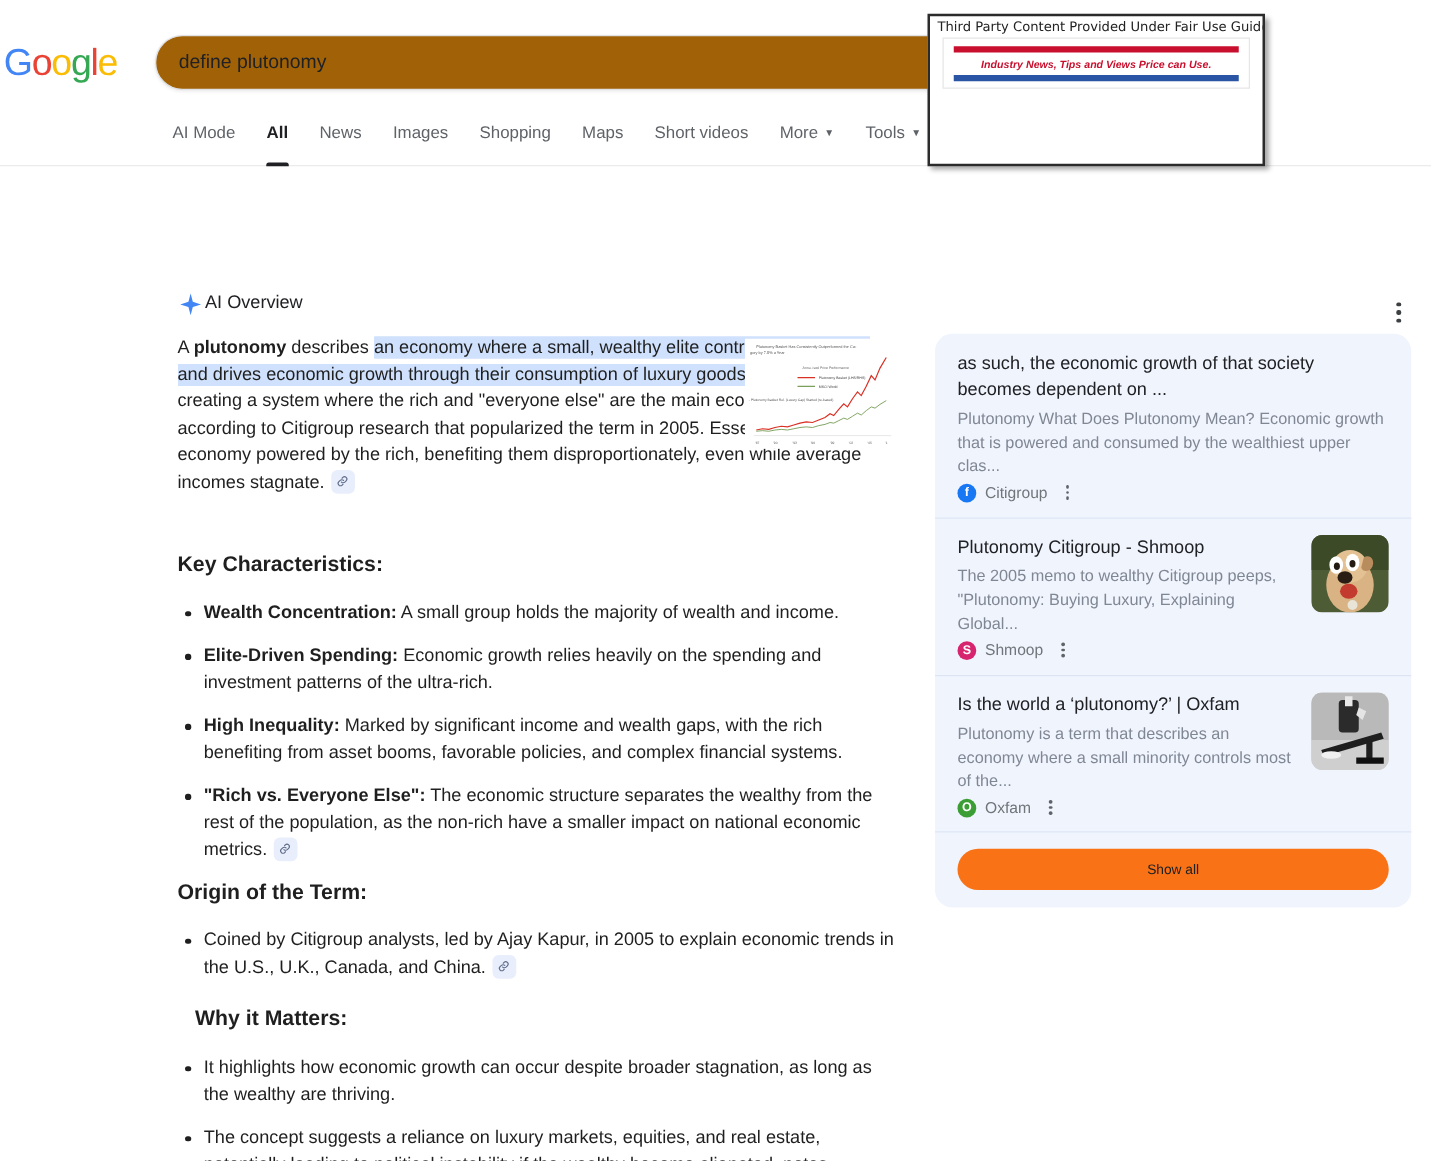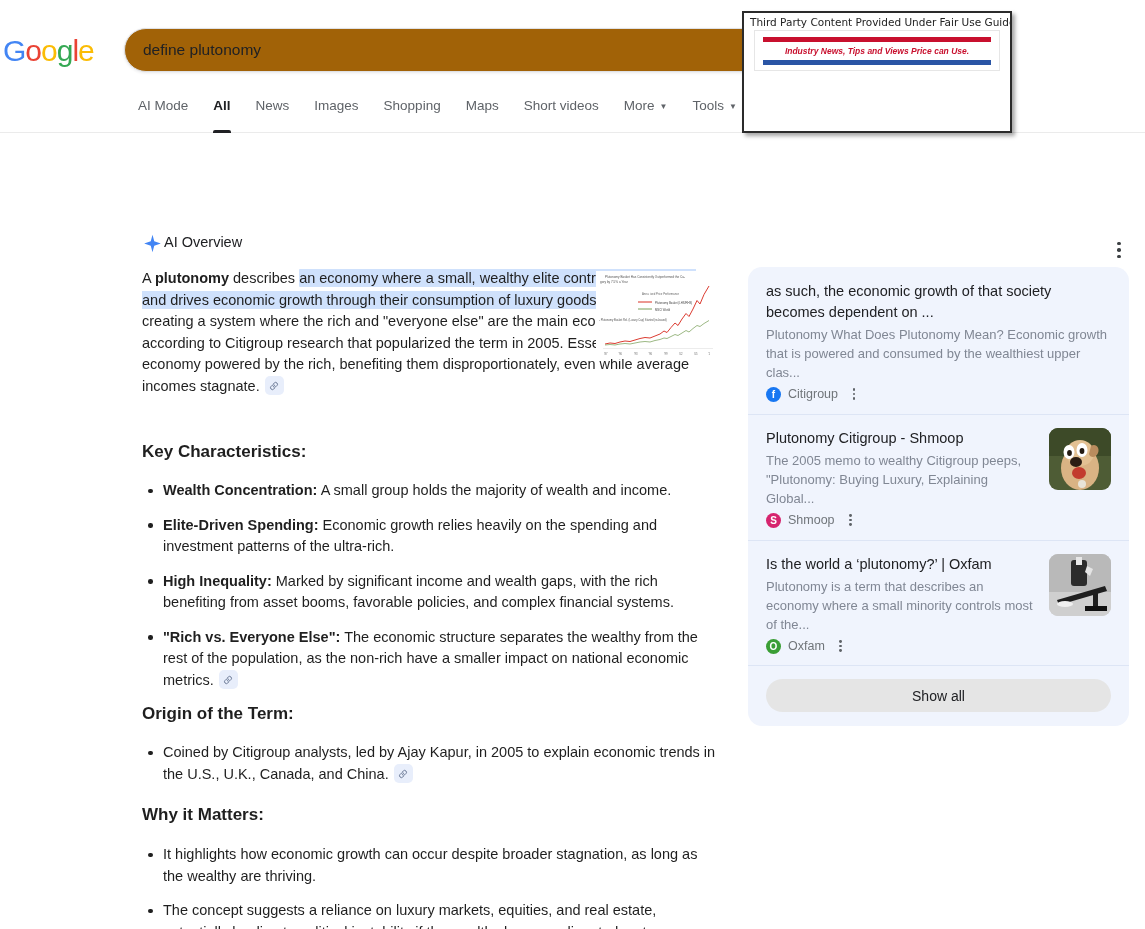--- a/index.html
+++ b/index.html
@@ -149,22 +149,22 @@
   }
   .kebab-sm i { width: 2.8px; height: 2.8px; background: #5f6368; border-radius: 50%; display: block; }
   .thumb {
     width: 62px; height: 62px; border-radius: 9px; flex: none;
     overflow: hidden; background: #ccc;
   }
   .thumb svg { display: block; width: 100%; height: 100%; }
   .showall-wrap { padding: 13px 18px 0 18px; border-top: 1px solid #dde5f5; }
   .showall {
     width: 100%; height: 33px; border-radius: 18px;
-    background: #e5e5e5; border: none;
-    font-size: 14px; color: #202124;
+    background: #f97316; border: none;
+    font-size: 11px; color: #202124;
     font-family: "Liberation Sans", sans-serif; cursor: pointer;
   }
 
   
   .overlay {
     position: absolute; left: 742px; top: 11px;
     width: 270px; height: 122px;
     background: #ffffff; border: 2px solid #2b2b2b;
     box-shadow: 3px 3px 4px rgba(0,0,0,.35);
     z-index: 50; overflow: hidden;
@@ -293,21 +293,21 @@
     <div class="sec-head" style="top:612px;">Origin of the Term:</div>
     <ul class="ai-list" style="top:650px;">
       <li><span>Coined by Citigroup analysts, led by Ajay Kapur, in 2005 to explain economic trends in the U.S., U.K., Canada, and China.</span><span class="chip">
             <svg viewBox="0 0 24 24">
               <path d="M10 13.5a4.5 4.5 0 0 0 6.4.2l2.6-2.6a4.5 4.5 0 1 0-6.4-6.4l-1.5 1.5" fill="none" stroke="#5f6e8c" stroke-width="2.2" stroke-linecap="round"></path>
               <path d="M14 10.5a4.5 4.5 0 0 0-6.4-.2L5 12.9a4.5 4.5 0 1 0 6.4 6.4l1.5-1.5" fill="none" stroke="#5f6e8c" stroke-width="2.2" stroke-linecap="round"></path>
             </svg>
           </span></li>
     </ul>
 
-    <div class="sec-head" style="top:713px;">Why it Matters:</div>
+    <div class="sec-head" style="top:713px;margin-left:14px;">Why it Matters:</div>
     <ul class="ai-list" style="top:752px;">
       <li><span>It highlights how economic growth can occur despite broader stagnation, as long as the wealthy are thriving.</span></li>
       <li><span>The concept suggests a reliance on luxury markets, equities, and real estate, potentially leading to political instability if the wealthy become alienated, notes </span></li>
     </ul>
 
     <div class="side-panel">
 
       <div class="src-card">
         <div class="card-inner">
           <div class="card-text">

